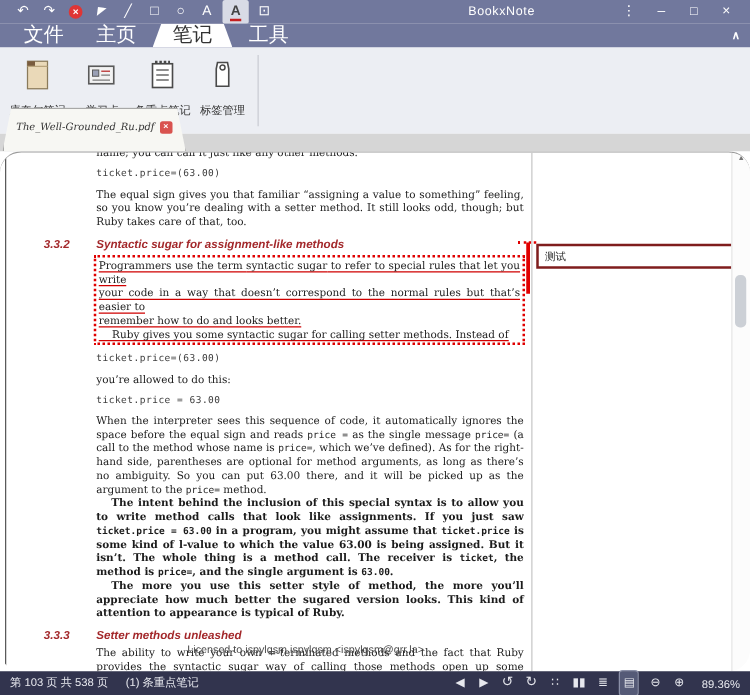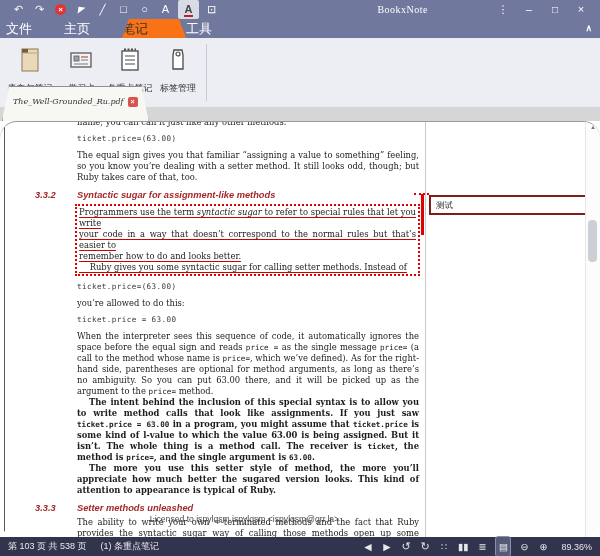--- a/index.html
+++ b/index.html
@@ -10,29 +10,29 @@
   .titlebar{position:absolute;top:0;left:0;right:0;height:19px;background:#71789d;
             display:flex;align-items:center;padding:0 8px;color:#fff;gap:0;}
   .tbtn{width:21px;text-align:center;font-size:11px;line-height:19px;color:#fff;cursor:default;}
   .tbtn.small{font-size:10px;}
   .badge{width:11px;height:11px;margin:0 5px;border-radius:50%;background:#e03535;color:#fff;
          font-size:8px;line-height:11px;text-align:center;font-weight:bold;}
   .cursor-glyph{display:inline-block;transform:rotate(8deg);font-size:9px;}
   .pen-glyph{font-size:10px;}
   .tool-active{background:#d8dbe6;border-radius:2px;color:#333;margin:0 2px;}
   .tool-active .hl-a{border-bottom:2px solid #c41f1f;padding:0 1px;color:#444;font-weight:bold;}
-  .win-title{margin-left:auto;font-size:10px;letter-spacing:.5px;font-family:Liberation Serif, serif;}
+  .win-title{margin-left:auto;font-size:10px;letter-spacing:.5px;font-family:Liberation Sans, sans-serif;}
   .win-controls{display:flex;align-items:center;margin-left:64px;gap:4px;}
   .win-controls .tbtn{width:22px;}
 
   
   .menubar{position:absolute;top:19px;left:0;right:0;height:19px;background:#71789d;
            display:flex;align-items:flex-end;padding-left:6px;color:#fff;}
-  .mtab{width:58px;height:19px;line-height:19px;font-size:13px;cursor:default;}
-  .mtab.active{background:#f97316;color:#333;
+  .mtab{width:58px;height:19px;line-height:19px;text-align:center;font-size:16px;cursor:default;}
+  .mtab.active{background:#ffffff;color:#333;
                clip-path:polygon(0 100%,7px 0,calc(100% - 7px) 0,100% 100%);width:64px;}
   .collapse{margin-left:auto;margin-right:8px;color:#fff;font-size:9px;line-height:19px;font-weight:bold;}
 
   
   .toolbar{position:absolute;top:38px;left:0;right:0;height:69px;background:#eceef3;
            display:flex;align-items:stretch;padding-left:2px;}
   .ritem{width:48px;display:flex;flex-direction:column;align-items:center;justify-content:flex-start;
          padding-top:9px;gap:9px;cursor:default;}
   .ritem.wide{width:56px;}
   .ritem .rlabel{font-size:9px;color:#333;white-space:nowrap;}
@@ -66,21 +66,21 @@
   .clipped{margin-top:-5px;}
   .ind{text-indent:12px;font-weight:bold;}
   .code{margin:6px 0 6px 42px;font:7.6px/10px "DejaVu Sans Mono",monospace;
         color:#3c3c3c;letter-spacing:.4px;}
   .heading{display:flex;margin:7px 0 3px;color:#a3282b;
            font:italic bold 9.3px/11px "Liberation Sans",sans-serif;}
   .heading .num{width:42px;}
   .hl-box{margin-left:40px;width:337px;border:2px dotted #e00000;padding:1px 2px 2px;}
   .hl-line{text-align:justify;font:8.4px/10.9px "DejaVu Serif",serif;color:#1c1c1c;}
   .hl-line > span{border-bottom:1.6px solid #d00000;}
-  .it{font-style:italic;margin-top:48px;}
+  .it{margin-top:48px;}
   .mono{font-family:"DejaVu Sans Mono",monospace;font-size:7.6px;}
   .footer{position:absolute;left:0;width:425px;top:392px;text-align:center;
           font:8.6px "Liberation Sans",sans-serif;color:#4a4a4a;padding-left:32px;}
 
   .leader-v{position:absolute;left:421px;top:72px;width:3px;height:41px;background:#e00000;}
   .leader-h{position:absolute;left:414px;top:71px;width:15px;border-top:2px dotted #e00000;}
   .note-box{position:absolute;left:429px;top:73px;width:146px;height:16px;
             border:2px solid #7f1d1d;background:#fff;
             font:8.4px/16px "Liberation Sans",sans-serif;color:#222;padding:0 5px;}
 

